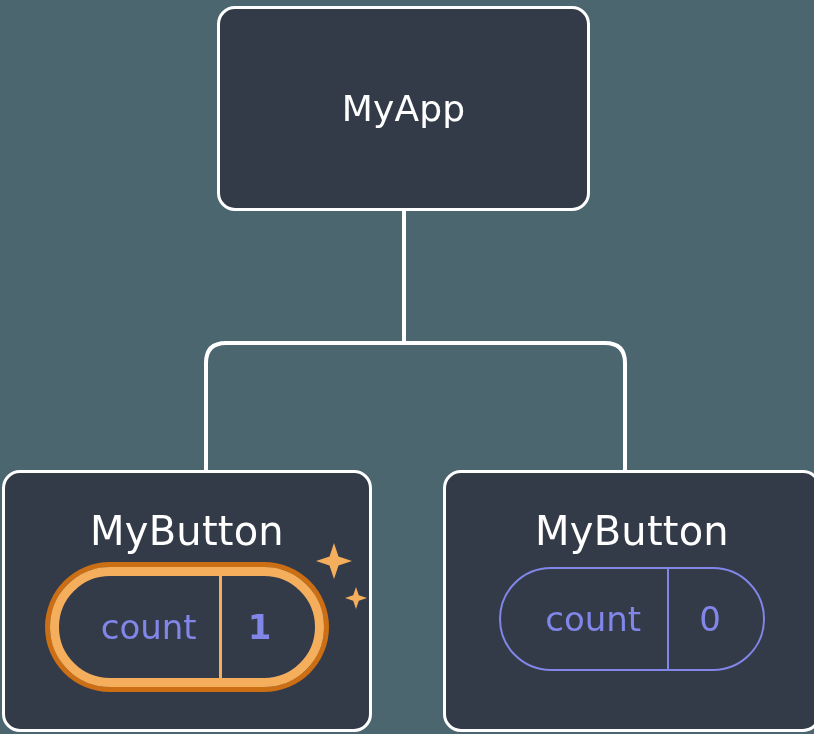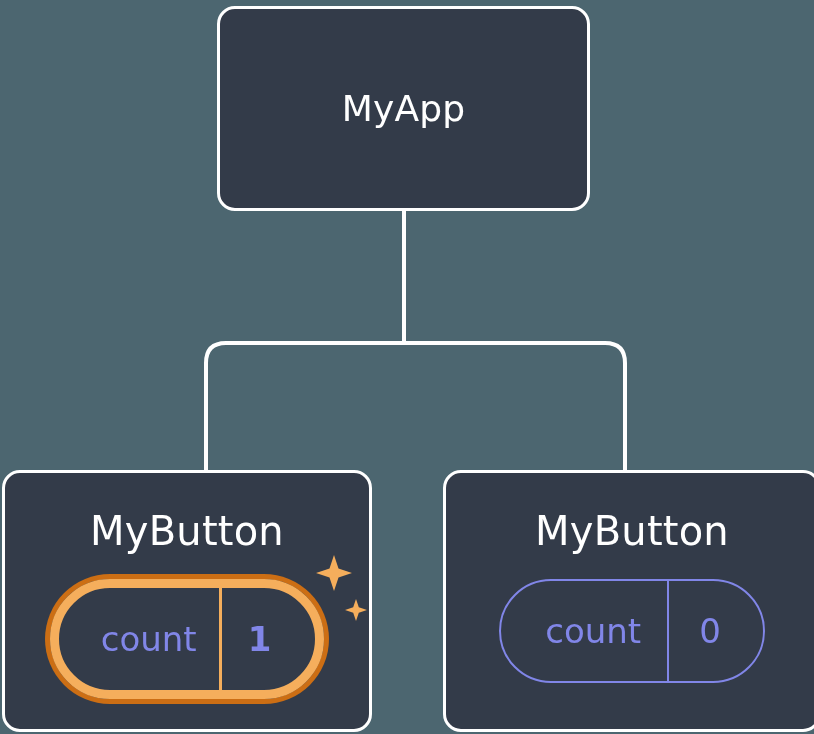--- a/index.html
+++ b/index.html
@@ -69,21 +69,21 @@
     line-height: 1;
     white-space: nowrap;
   }
   .node-title.root-title {
     font-size: 36px;
   }
 
   
   .pill-wrap {
     position: relative;
-    margin-top: 28px;
+    margin-top: 16px;
     display: flex;
     align-items: center;
   }
 
   .pill {
     box-sizing: border-box;
     display: flex;
     align-items: stretch;
     height: 104px;
     border-radius: 52px;

